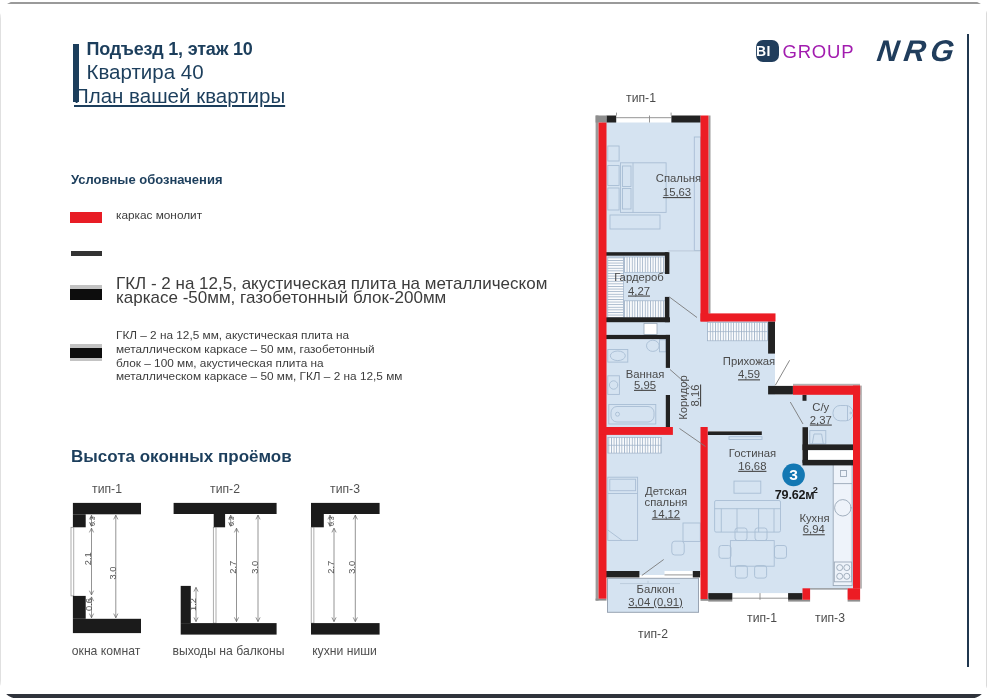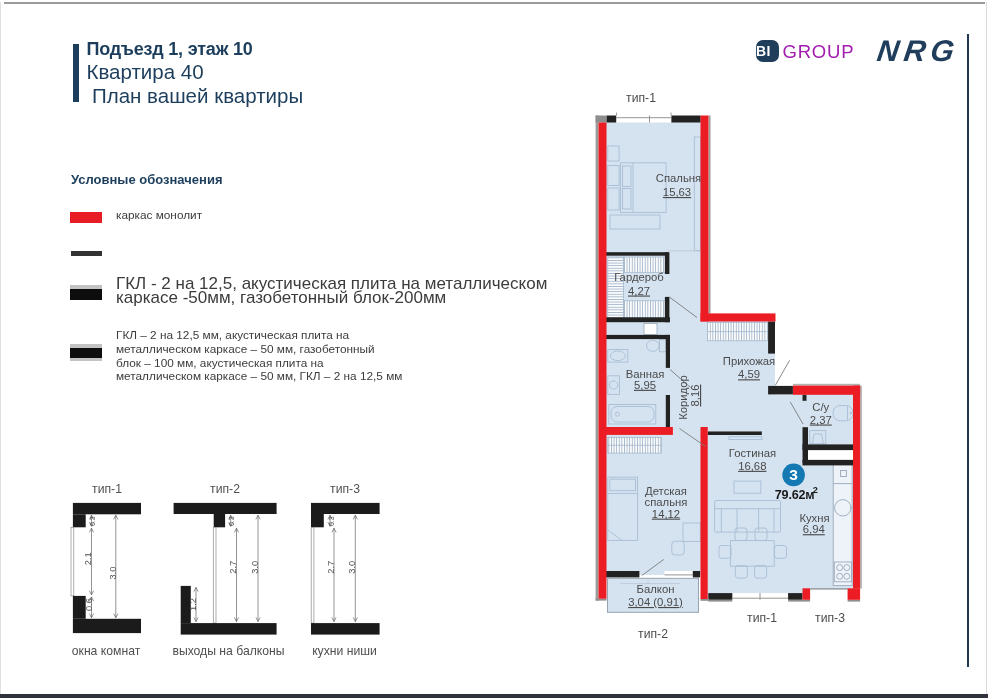--- a/index.html
+++ b/index.html
@@ -1,17 +1,17 @@
 <!DOCTYPE html>
 <html><head>
 <meta charset="utf-8">
 <style>
 html,body{margin:0;padding:0;background:#fff;}
 #page{position:relative;width:988px;height:699px;background:#fff;overflow:hidden;
-  font-family:"Liberation Sans",sans-serif;}
+  font-family:"Liberation Sans",sans-serif;border-radius:19px;}
 .abs{position:absolute;}
 .navy{color:#1c3e5c;}
 </style>
 </head>
 <body>
 <div id="page">
 
 <div class="abs" style="left:4px;top:2px;width:981px;height:1.5px;background:#9a9a9a;"></div>
 
 <div class="abs" style="left:0;top:2px;width:1px;height:694px;background:#e0e0e0;"></div>
@@ -19,21 +19,21 @@
 <div class="abs" style="left:986px;top:2px;width:1px;height:694px;background:#dadada;"></div>
 
 <div class="abs" style="left:0;top:694.2px;width:988px;height:3.6px;background:#2f333b;"></div>
 
 <div class="abs" style="left:72.5px;top:43.5px;width:6.5px;height:58px;background:#1c3e5c;"></div>
 
 <div class="abs navy" style="left:86.5px;top:38.5px;font-size:18px;font-weight:bold;letter-spacing:-0.2px;">Подъезд 1, этаж 10</div>
 
 <div class="abs navy" style="left:86.5px;top:60px;font-size:20.5px;">Квартира 40</div>
 
-<div class="abs navy" style="left:92px;top:83.5px;font-size:20.5px;">План вашей квартиры</div>
+<div class="abs navy" style="left:74px;top:83.5px;font-size:20.5px;text-decoration:underline;">План вашей квартиры</div>
 
 <div class="abs" style="left:756px;top:39.5px;width:22.5px;height:22.5px;background:#203d5c;border-radius:7px;"></div>
 
 <div class="abs" style="left:756px;top:43px;width:39px;text-align:left;font-size:14px;font-weight:bold;color:#fff;letter-spacing:0.3px;">BI</div>
 
 <div class="abs navy" style="left:782.5px;top:40.9px;font-size:18.5px;letter-spacing:0.8px;color:#a21caf;">GROUP</div>
 
 <svg class="abs" style="left:872px;top:33px;" width="95" height="34" viewBox="0 0 95 34">
 <text x="8" y="28" font-family="Liberation Sans, sans-serif" font-size="30" font-weight="bold" font-style="italic" letter-spacing="5" fill="#203d5c" transform="skewX(-8)">NRG</text>
 </svg>
@@ -50,20 +50,21 @@
 
 
 <div class="abs" style="left:70px;top:284.5px;width:31.5px;height:15.5px;background:#0d0d0d;border-top:4px solid #c3c3c3;box-sizing:border-box;"></div>
 
 <div class="abs" style="left:116px;top:277.4px;font-size:17px;line-height:13.6px;color:#3c3c3c;">ГКЛ - 2 на 12,5, акустическая плита на металлическом<br>каркасе -50мм, газобетонный блок-200мм</div>
 
 <div class="abs" style="left:70px;top:343.5px;width:31.5px;height:17.5px;background:#0d0d0d;border-top:4px solid #c3c3c3;border-bottom:3.5px solid #c3c3c3;box-sizing:border-box;"></div>
 
 <div class="abs" style="left:116px;top:329.4px;font-size:11.8px;line-height:13.6px;color:#3c3c3c;">ГКЛ – 2 на 12,5 мм, акустическая плита на<br>металлическом каркасе – 50 мм, газобетонный<br>блок – 100 мм, акустическая плита на<br>металлическом каркасе – 50 мм, ГКЛ – 2 на 12,5 мм</div>
 
+<div class="abs navy" style="left:71px;top:446.5px;font-size:17px;font-weight:bold;">Высота оконных проёмов</div>
 
 <svg class="abs" style="left:55px;top:470px;" width="345" height="200" viewBox="55 470 345 200">
 <g font-family="Liberation Sans, sans-serif" fill="#4f4f4f">
 
 <text x="107" y="492.5" font-size="12.2" text-anchor="middle">тип-1</text>
 
 <rect x="72.9" y="502.9" width="68.1" height="11.4" fill="#1b1b1b"></rect>
 
 <rect x="72.9" y="514.3" width="12.8" height="13" fill="#1b1b1b"></rect>
 

